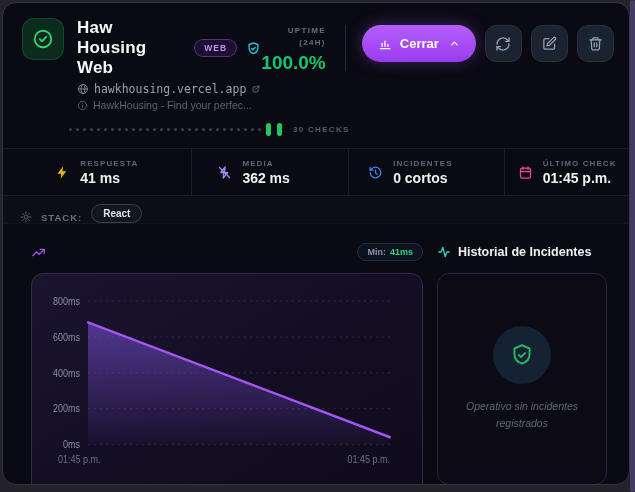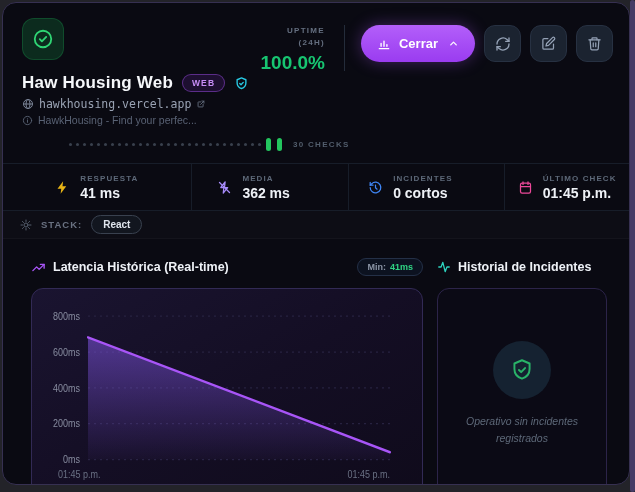--- a/index.html
+++ b/index.html
@@ -6,21 +6,21 @@
   html,body { width:635px; height:492px; overflow:hidden; }
   body { background:#232329; font-family:"Liberation Sans", sans-serif; position:relative; }
 
   .card { position:absolute; left:2px; top:2px; width:628px; height:483px;
           background:#0a0a12; border:1px solid #363051; border-radius:14px; overflow:hidden; }
   .scroll-strip { position:absolute; right:0; top:0; width:5px; height:100%;
           background:#473b66; border-radius:3px; z-index:20; }
 
   
   .header { display:flex; justify-content:space-between; padding:15px 16px 0 19px; }
-  .header-left { display:flex; gap:13px;flex-direction:column; }
+  .header-left { display:flex; gap:13px; }
   .status-box { width:42px; height:42px; border-radius:12px; background:#0c2b1e;
                 border:1px solid rgba(34,197,94,.22); display:flex; align-items:center;
                 justify-content:center; color:#2fd574; flex:none; }
   .title-row { display:flex; align-items:center; gap:9px; }
   .title { font-size:17px; font-weight:bold; color:#f5f7fa; letter-spacing:.2px; }
   .web-badge { font-size:8.5px; font-weight:bold; letter-spacing:1.1px; color:#c78df7;
                background:rgba(147,51,234,.14); border:1px solid rgba(168,85,247,.45);
                padding:3px 9px; border-radius:999px; }
   .verified { color:#27c8e2; display:flex; }
   .url-row { display:flex; align-items:center; gap:5px; margin-top:4px;
@@ -55,21 +55,21 @@
   .stats-row { display:flex; border-top:1px solid #171d29; border-bottom:1px solid #171d29; height:48px; }
   .stat-cell { flex:1; display:flex; align-items:center; justify-content:center; gap:10px;margin-left:32px; }
   .stat-cell + .stat-cell { border-left:1px solid #171d29; }
   .stat-label { font-size:8px; font-weight:bold; letter-spacing:1.1px; color:#5d6878; margin-bottom:2px; }
   .stat-value { font-size:14px; font-weight:bold; color:#eef1f6; }
   .si { display:flex; }
   .si-yellow { color:#e7b416; } .si-purple { color:#a78bfa; }
   .si-blue { color:#3f86f6; }  .si-pink { color:#ec4899; }
 
   
-  .stack-row { display:flex; align-items:center; gap:9px; height:28px; padding:0 17px;
+  .stack-row { display:flex; align-items:flex-end; gap:9px; height:28px; padding:0 17px;
                background:rgba(255,255,255,.015); border-bottom:1px solid rgba(255,255,255,.03); }
   .stack-ic { color:#566070; display:flex; }
   .stack-label { font-size:9.5px; font-weight:bold; letter-spacing:1px; color:#6a7282; }
   .tag { font-size:10px; color:#dfe4ec; border:1px solid #39414f; background:#12161f;
          border-radius:999px; padding:3px 11px; font-weight:bold; }
 
   
   .main { display:flex; gap:14px; padding:16px 22px 0 28px; }
   .col-left { width:392px; flex:none; }
   .col-right { flex:1; }
@@ -301,21 +301,20 @@
 
   <div class="main">
     <div class="col-left">
       <div class="panel-header">
         <span class="ph-ic-purple">
           <svg width="15" height="15" viewBox="0 0 24 24" fill="none" stroke="currentColor" stroke-width="2.2" stroke-linecap="round" stroke-linejoin="round">
               <path d="M3 17l6-6 4 4 8-8"></path>
               <path d="M15 7h6v6"></path>
             </svg>
         </span>
-        <span class="panel-title">Latencia Histórica (Real-time)</span>
         <div class="pills">
           <span class="pill">
             <span>Min:</span>
             <span class="pill-val-green">41ms</span>
           </span>
         </div>
       </div>
       <div class="chart-panel">
         <svg id="latency-svg" viewBox="0 0 390 212" preserveAspectRatio="none">
             <defs>

